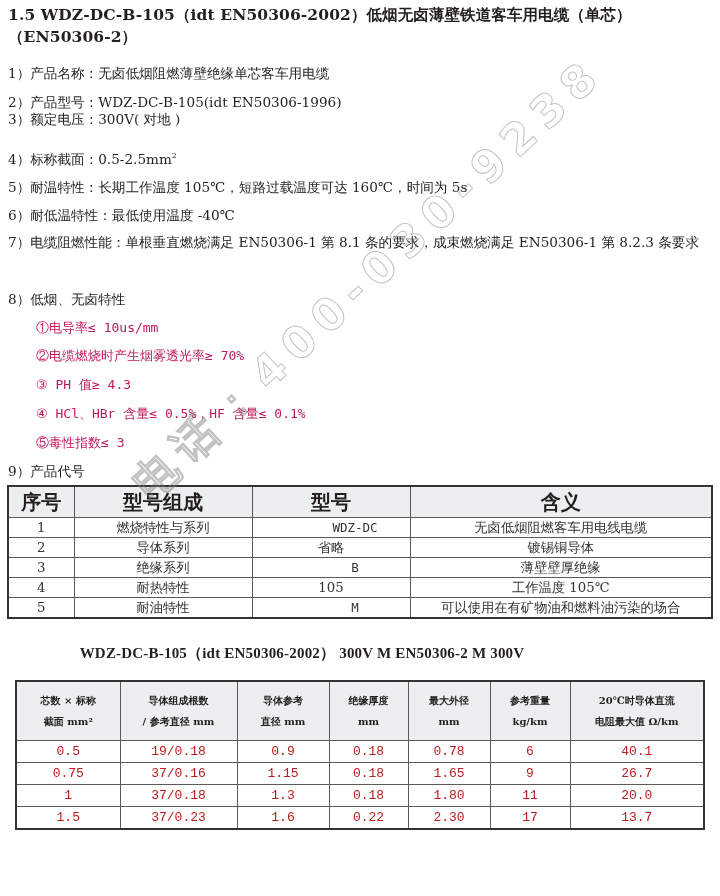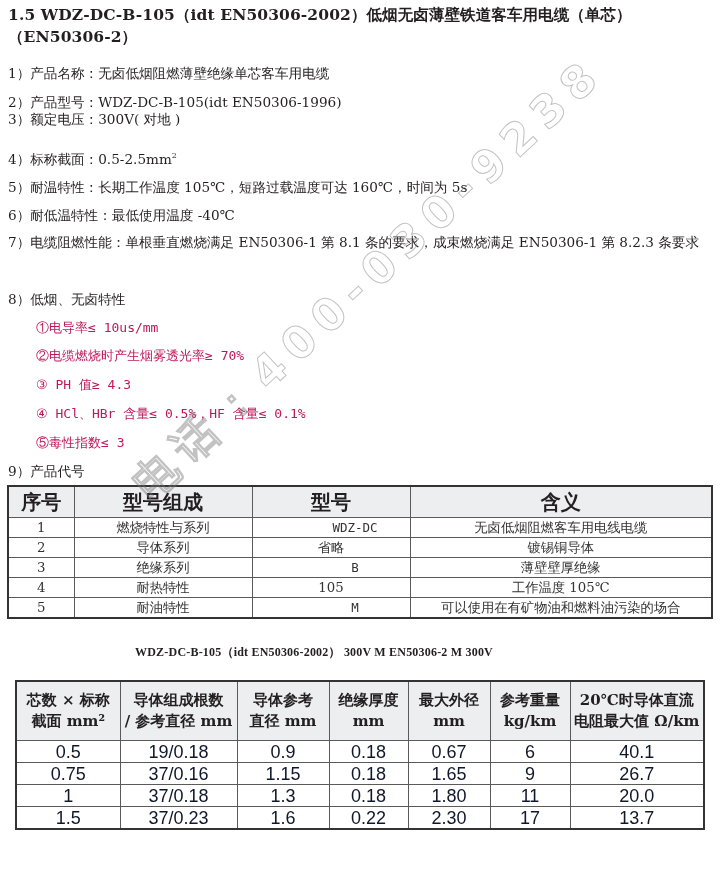--- a/index.html
+++ b/index.html
@@ -31,32 +31,32 @@
     background: #eceeef; font-weight: bold; font-size: 20px; height: 30px;
     font-family: "DejaVu Serif", "Liberation Serif", serif;
   }
   #code-table td {
     font-size: 13.3px; height: 19px; line-height: 18px; color: #333;
     font-family: "DejaVu Serif", "Liberation Serif", serif;
   }
   #code-table td.mono { font-family: "DejaVu Sans Mono", "Liberation Mono", monospace; font-size: 12.5px; padding-left: 48px; }
 
   .table2-title {
-    position: absolute; left: 16px; top: 644px; width: 596px; text-align: center;
-    font-weight: bold; font-size: 12px; letter-spacing: 0.2px;
+    position: absolute; left: 4px; top: 644px; width: 596px; text-align: center;
+    font-weight: bold; font-size: 15px; letter-spacing: 0.2px;
     font-family: "Liberation Serif", "DejaVu Serif", serif;
   }
   #spec-table { left: 15px; top: 680px; width: 690px; border: 2px solid #333; }
   #spec-table th {
-    background: #eceeef; font-weight: bold; font-size: 15px; line-height: 21px;
+    background: #eceeef; font-weight: bold; font-size: 10px; line-height: 21px;
     height: 58px; font-family: "DejaVu Serif", "Liberation Serif", serif; white-space: pre-line;
   }
   #spec-table td {
-    font-family: Liberation Sans, sans-serif;
-    font-size: 18px; height: 21px; line-height: 20px; color: #0f172a;
+    font-family: Liberation Mono, monospace;
+    font-size: 13px; height: 21px; line-height: 20px; color: #b91c1c;
   }
 
   .watermark {
     position: absolute; left: 120px; top: 470px; transform-origin: 0 0; transform: rotate(-43deg);
     font-family: "DejaVu Sans", "Liberation Sans", sans-serif;
     font-size: 44px; font-weight: bold; letter-spacing: 10px; white-space: nowrap;
     color: transparent; -webkit-text-stroke: 1px rgba(120,120,120,0.45);
     pointer-events: none;
   }
 </style>
@@ -159,21 +159,21 @@
     <th>参考重量
 kg/km</th>
     <th>20℃时导体直流
 电阻最大值 Ω/km</th>
   </tr>
   <tr>
     <td>0.5</td>
     <td>19/0.18</td>
     <td>0.9</td>
     <td>0.18</td>
-    <td>0.67</td>
+    <td>0.78</td>
     <td>6</td>
     <td>40.1</td>
   </tr>
   <tr>
     <td>0.75</td>
     <td>37/0.16</td>
     <td>1.15</td>
     <td>0.18</td>
     <td>1.65</td>
     <td>9</td>

